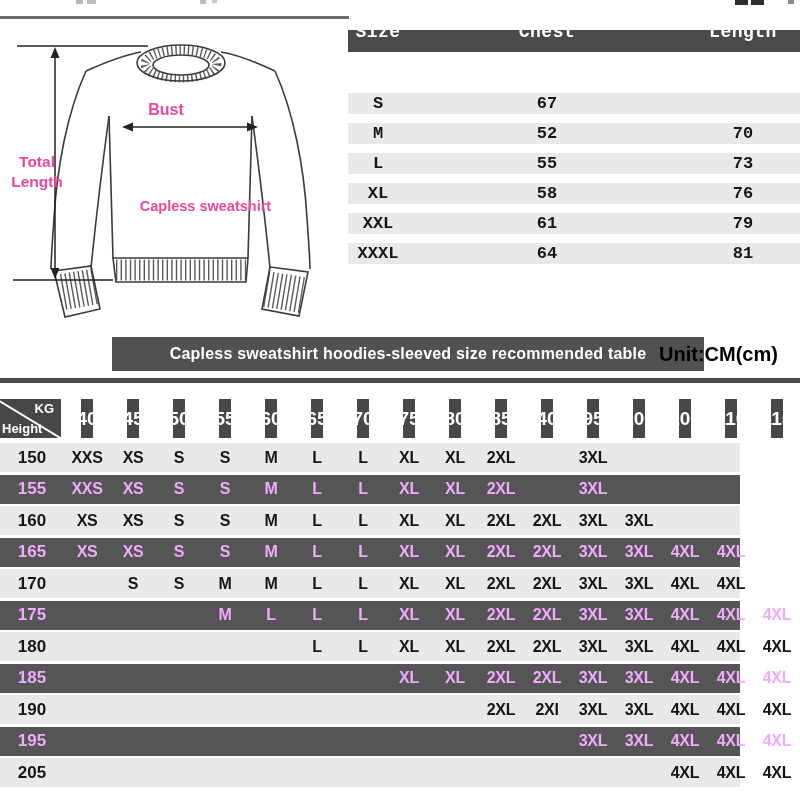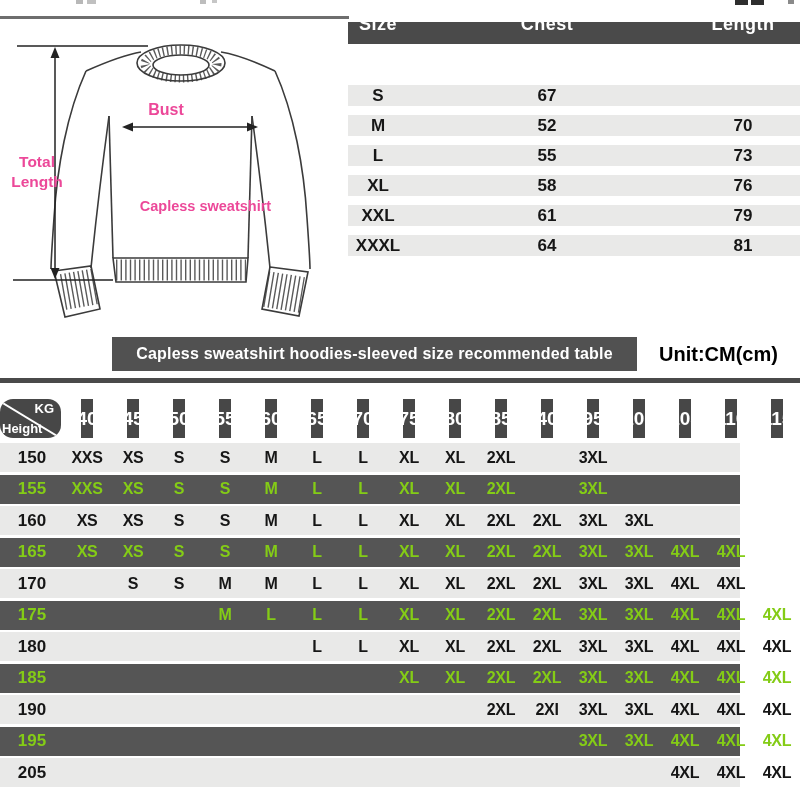--- a/index.html
+++ b/index.html
@@ -13,53 +13,53 @@
   .top-rule { position:absolute; left:0; top:16px; width:349px; height:3px; background:#6e6e6e; }
 
   
   .diagram-svg { position:absolute; left:5px; top:18px; }
   .red-lbl { position:absolute; color:#ec4899; font-weight:bold; text-align:center; }
   .bust-lbl   { left:120px; top:101px; width:92px;  font-size:16px; }
   .total-lbl  { left:8px;   top:152px; width:58px;  font-size:15.5px; line-height:1.3; }
   .product-lbl{ left:128px; top:198px; width:155px; font-size:14.5px; }
 
   
-  .size-table { position:absolute; left:348px; top:22px; width:452px; }
+  .size-table { position:absolute; left:348px; top:30px; width:452px;font-family:Liberation Mono, monospace; }
   .st-head { height:22px; background:#4a4a4a; overflow:hidden;
              display:grid; grid-template-columns:60px 278px 114px; }
   .st-head span { color:#fff; font-weight:bold; font-size:18px; text-align:center;
                   line-height:26px; margin-top:-11px; letter-spacing:.5px; }
   .st-rows { margin-top:41px; }
   .st-row { height:21px; margin-bottom:9px; background:#e9e9e8;
             display:grid; grid-template-columns:60px 278px 114px; align-items:center; }
   .st-cell { text-align:center; font-weight:bold; font-size:17px; color:#161616; }
 
   
-  .banner { position:absolute; left:112px; top:337px; width:525px; height:34px; background:#515151;
+  .banner { position:absolute; left:112px; top:337px; width:592px; height:34px; background:#515151;
             color:#fff; font-weight:bold; font-size:16px; display:flex; align-items:center;
             justify-content:center; letter-spacing:.2px; }
   .unit { position:absolute; left:637px; top:337px; width:163px; height:34px; color:#000;
           font-weight:bold; font-size:20px; display:flex; align-items:center; justify-content:center; }
   .thick-rule { position:absolute; left:0; top:378px; width:800px; height:5px; background:#4a4a4a; }
 
   
   .ft-head { position:absolute; left:0; top:399px; width:800px; height:39px;
              display:grid; grid-template-columns:64px repeat(16, 46px); }
-  .ft-corner { position:relative; background:#474747; margin-right:3px; overflow:hidden;border-radius:13px; }
+  .ft-corner { position:relative; background:#474747; margin-right:3px; overflow:hidden; }
   .ft-corner .diag { position:absolute; left:-2px; top:0; width:78px; height:2px; background:#fff;
                      transform:rotate(31.2deg); transform-origin:0 0; }
   .ft-corner .kg  { position:absolute; top:2px; right:7px; color:#fff; font-weight:bold; font-size:13px; }
   .ft-corner .hgt { position:absolute; bottom:2px; left:2px; color:#fff; font-weight:bold; font-size:13px; }
   .ft-hcell { background:#474747; margin:0 17px; color:#fff; font-weight:bold; font-size:19px;
               display:flex; align-items:center; justify-content:center; }
   .ft-rows { position:absolute; left:0; top:443px; width:740px; }
   .ft-row { height:29px; margin-bottom:2.5px; display:grid;
             grid-template-columns:64px repeat(16, 46px); align-items:center; text-align:center; }
   .ft-row.light { background:#e9e9e8; color:#161616; }
-  .ft-row.dark  { background:#555555; color:#84cc16; }
+  .ft-row.dark  { background:#555555; color:#f0abfc; }
   .ft-label { font-weight:bold; font-size:17px; }
   .ft-cell  { font-weight:bold; font-size:16px; letter-spacing:-0.3px; }
 </style>
 </head>
 <body>
 
 <div class="screen">
 
   <div class="frag" style="left:76px;top:0;width:7px;height:4px;background:#b8b8b8;"></div>
   <div class="frag" style="left:87px;top:0;width:9px;height:4px;background:#c0c0c0;"></div>

